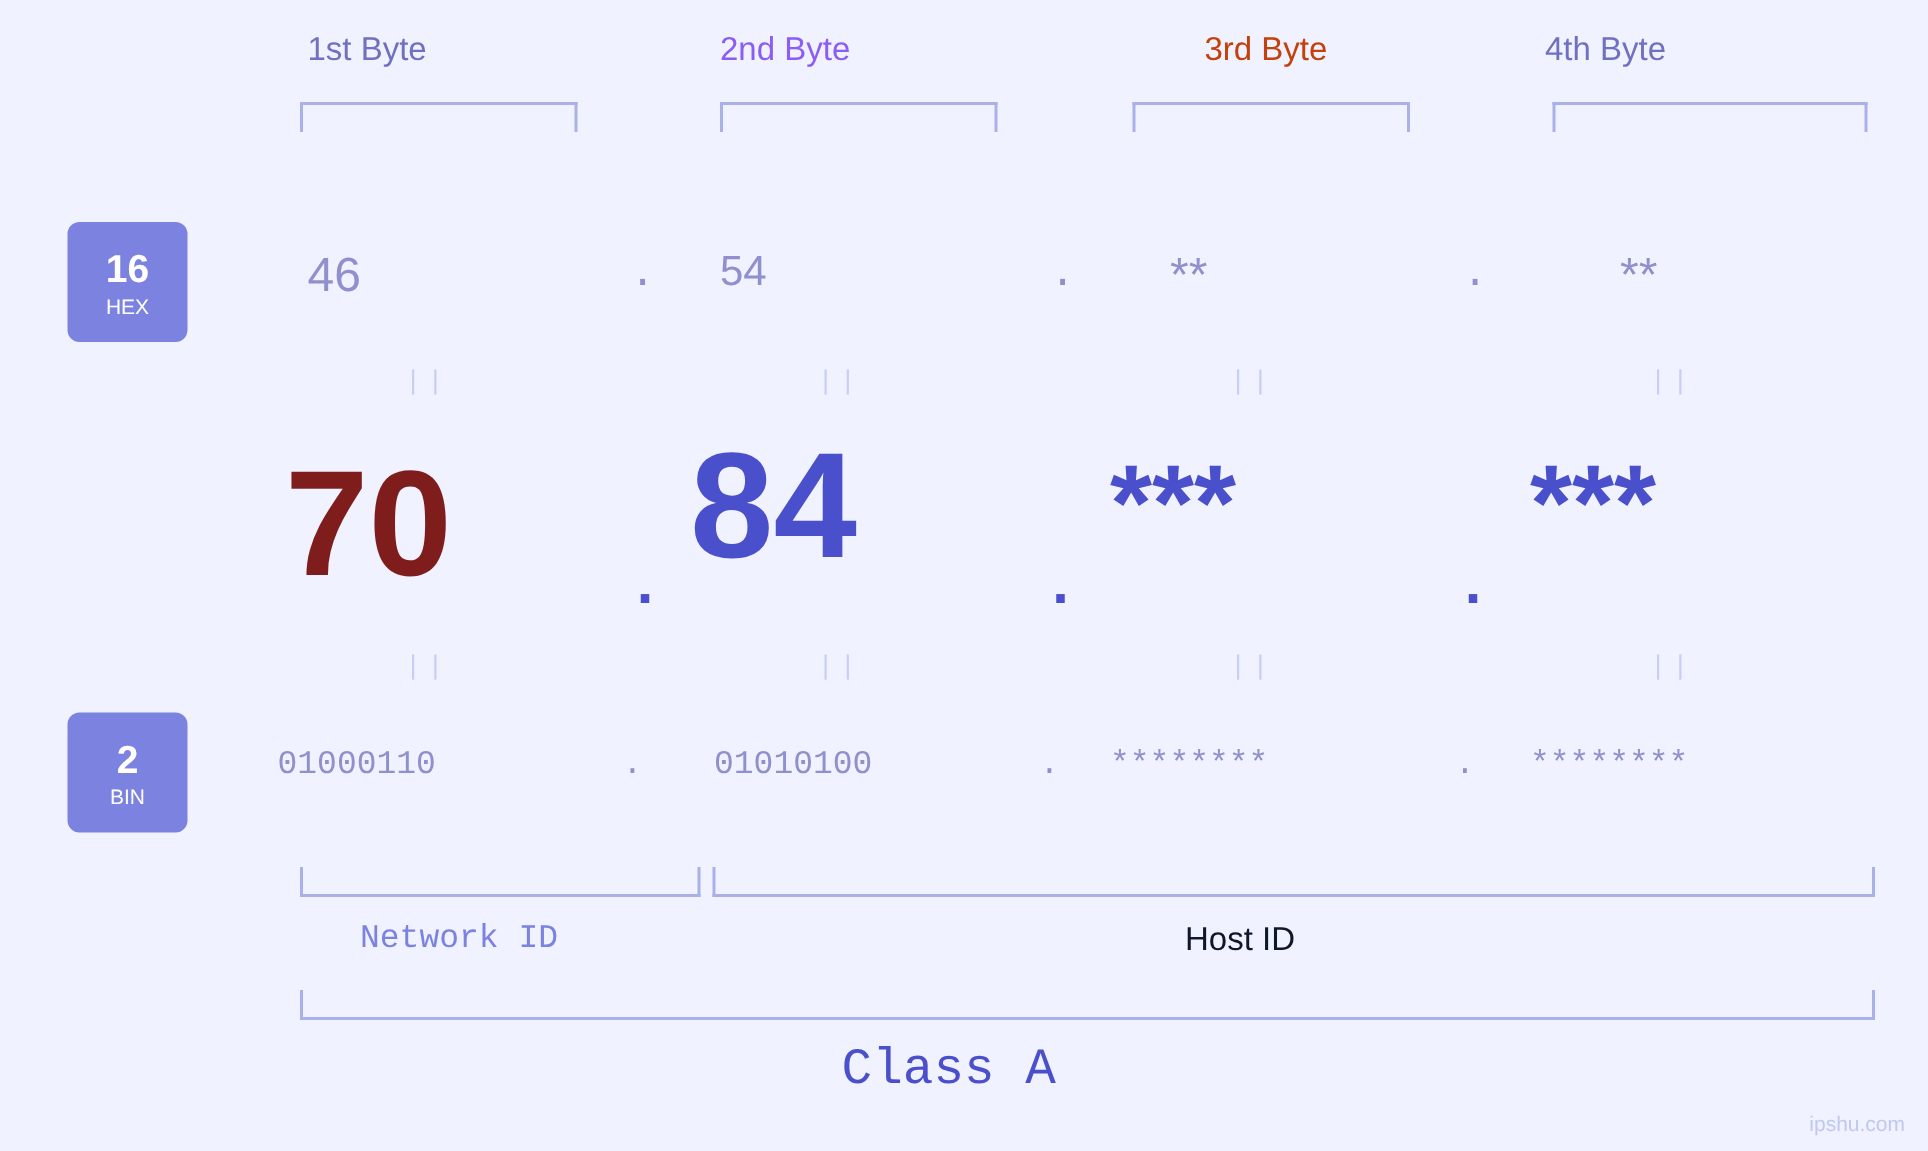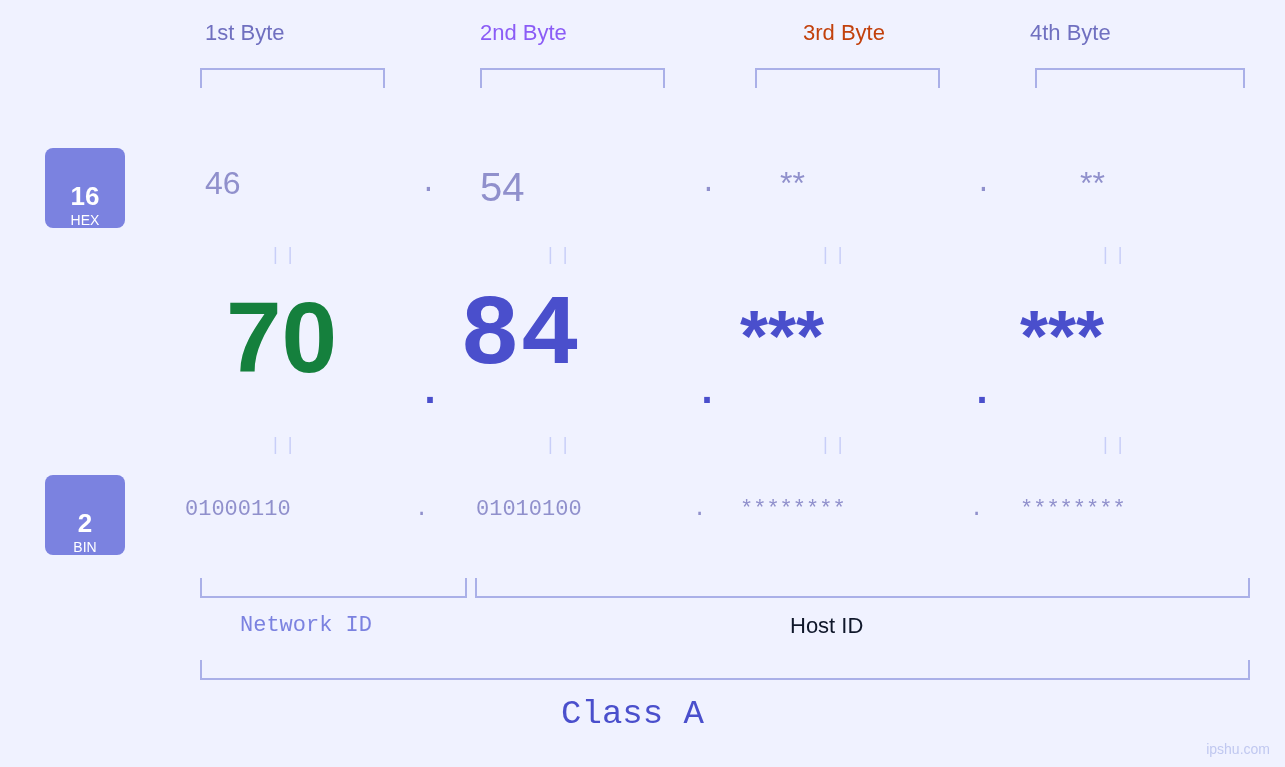--- a/index.html
+++ b/index.html
@@ -15,21 +15,21 @@
 
     .badge {
       background: #7b82e0;
       color: white;
       border-radius: 8px;
       width: 80px;
       height: 80px;
       display: flex;
       flex-direction: column;
       align-items: center;
-      justify-content: flex-end;
+      justify-content: center;
       font-family: Arial, sans-serif;
     }
 
     .badge-num {
       font-size: 26px;
       font-weight: bold;
       line-height: 1.2;
     }
 
     .badge-label {
@@ -56,36 +56,36 @@
     .bracket-top-3 { position: absolute; top: 68px; left: 755px; width: 185px; border-top: 2px solid #aab0e8; border-left: 2px solid #aab0e8; border-right: 2px solid #aab0e8; height: 20px; }
     .bracket-top-4 { position: absolute; top: 68px; left: 1035px; width: 210px; border-top: 2px solid #aab0e8; border-left: 2px solid #aab0e8; border-right: 2px solid #aab0e8; height: 20px; }
 
     
     .badge-hex { position: absolute; top: 148px; left: 45px; }
     .badge-dec { position: absolute; top: 310px; left: 45px; }
     .badge-bin { position: absolute; top: 475px; left: 45px; }
 
     
     .hex-b1 { position: absolute; top: 165px; left: 205px; font-size: 32px; color: #9090cc; font-family: Arial, sans-serif; }
-    .hex-b2 { position: absolute; top: 165px; left: 480px; font-size: 40px; color: #9090cc; font-family: Arial, sans-serif; }
+    .hex-b2 { position: absolute; top: 165px; left: 480px; font-size: 28px; color: #9090cc; font-family: Arial, sans-serif; }
     .hex-b3 { position: absolute; top: 165px; left: 780px; font-size: 32px; color: #9090cc; font-family: Arial, sans-serif; }
     .hex-b4 { position: absolute; top: 165px; left: 1080px; font-size: 32px; color: #9090cc; font-family: Arial, sans-serif; }
     .dot-hex-1 { position: absolute; top: 168px; left: 420px; font-size: 28px; color: #9090cc; }
     .dot-hex-2 { position: absolute; top: 168px; left: 700px; font-size: 28px; color: #9090cc; }
     .dot-hex-3 { position: absolute; top: 168px; left: 975px; font-size: 28px; color: #9090cc; }
 
     
     .eq1-b1 { position: absolute; top: 245px; left: 270px; font-size: 18px; color: #c8cef8; letter-spacing: 4px; }
     .eq1-b2 { position: absolute; top: 245px; left: 545px; font-size: 18px; color: #c8cef8; letter-spacing: 4px; }
     .eq1-b3 { position: absolute; top: 245px; left: 820px; font-size: 18px; color: #c8cef8; letter-spacing: 4px; }
     .eq1-b4 { position: absolute; top: 245px; left: 1100px; font-size: 18px; color: #c8cef8; letter-spacing: 4px; }
 
     
-    .dec-b1 { position: absolute; top: 280px; left: 190px; font-size: 100px; color: #15803d; font-weight: bold; font-family: Arial, sans-serif; margin-left: 36px; }
-    .dec-b2 { position: absolute; top: 280px; left: 460px; font-size: 100px; color: #4a4fcc; font-weight: bold; font-family: Liberation Mono, monospace; }
+    .dec-b1 { position: absolute; top: 292px; left: 190px; font-size: 100px; color: #7f1d1d; font-weight: bold; font-family: Arial, sans-serif; }
+    .dec-b2 { position: absolute; top: 280px; left: 460px; font-size: 100px; color: #4a4fcc; font-weight: bold; font-family: Liberation Sans, sans-serif; }
     .dec-b3 { position: absolute; top: 295px; left: 740px; font-size: 72px; color: #4a4fcc; font-weight: bold; font-family: Arial, sans-serif; }
     .dec-b4 { position: absolute; top: 295px; left: 1020px; font-size: 72px; color: #4a4fcc; font-weight: bold; font-family: Arial, sans-serif; }
     .dot-dec-1 { position: absolute; top: 370px; left: 418px; font-size: 40px; color: #4a4fcc; font-weight: bold; }
     .dot-dec-2 { position: absolute; top: 370px; left: 695px; font-size: 40px; color: #4a4fcc; font-weight: bold; }
     .dot-dec-3 { position: absolute; top: 370px; left: 970px; font-size: 40px; color: #4a4fcc; font-weight: bold; }
 
     
     .eq2-b1 { position: absolute; top: 435px; left: 270px; font-size: 18px; color: #c8cef8; letter-spacing: 4px; }
     .eq2-b2 { position: absolute; top: 435px; left: 545px; font-size: 18px; color: #c8cef8; letter-spacing: 4px; }
     .eq2-b3 { position: absolute; top: 435px; left: 820px; font-size: 18px; color: #c8cef8; letter-spacing: 4px; }

